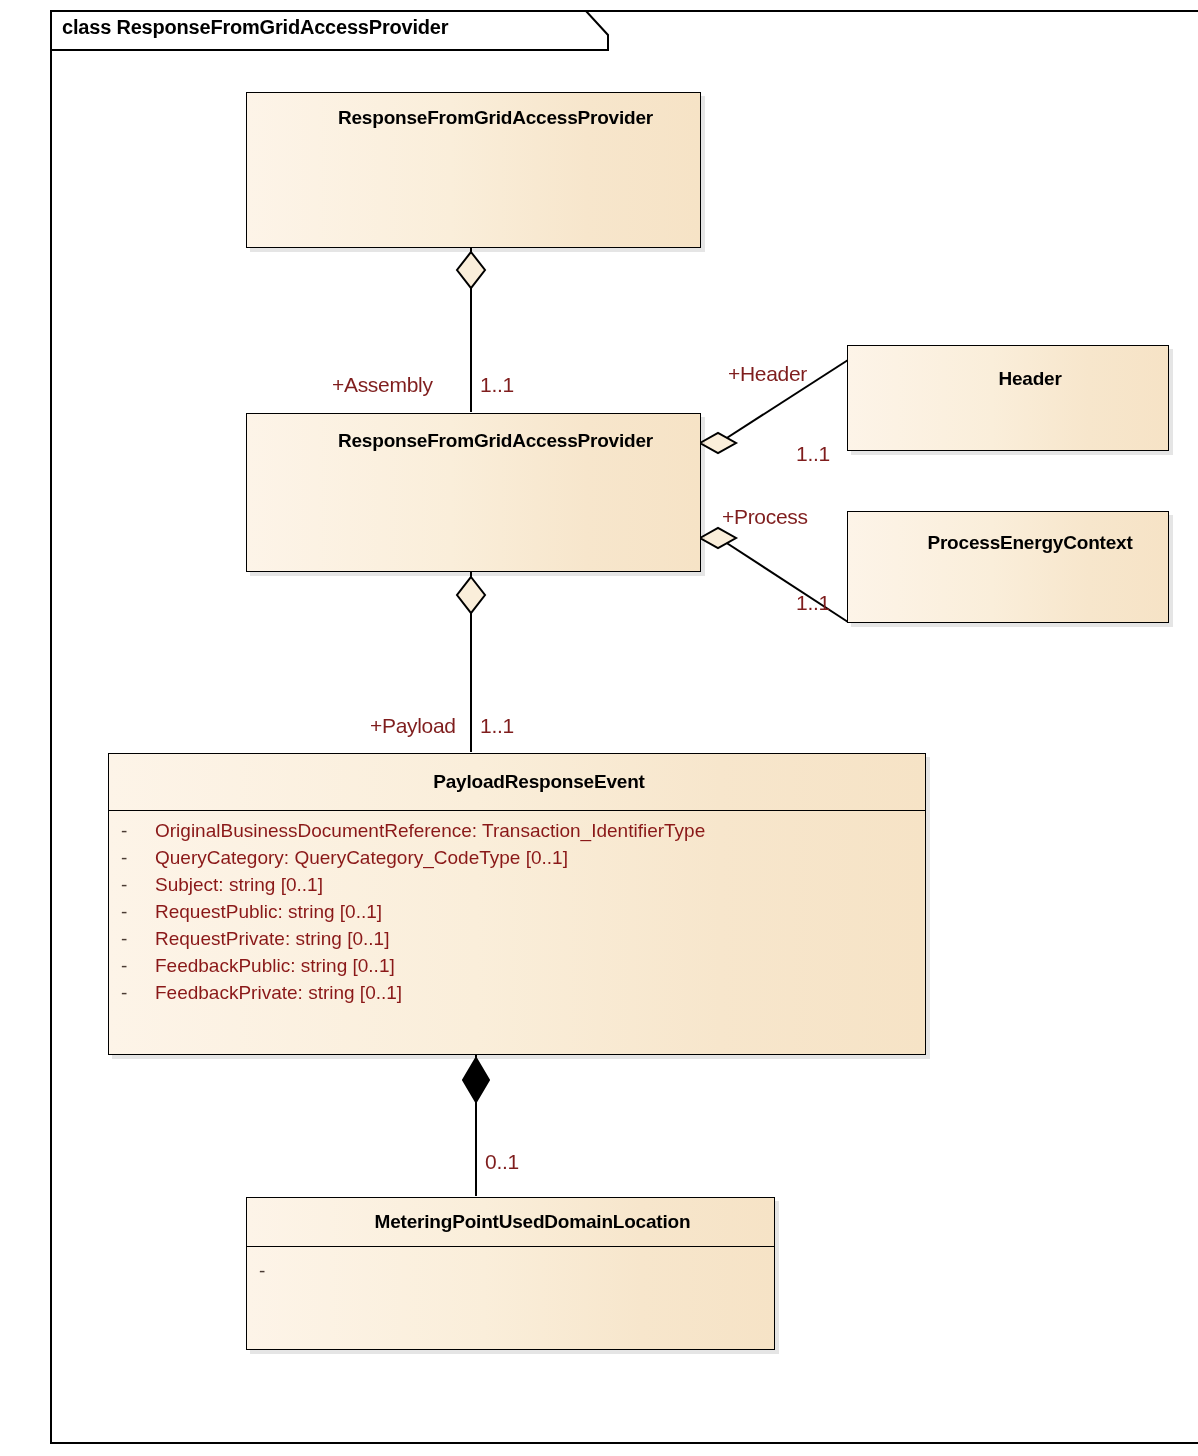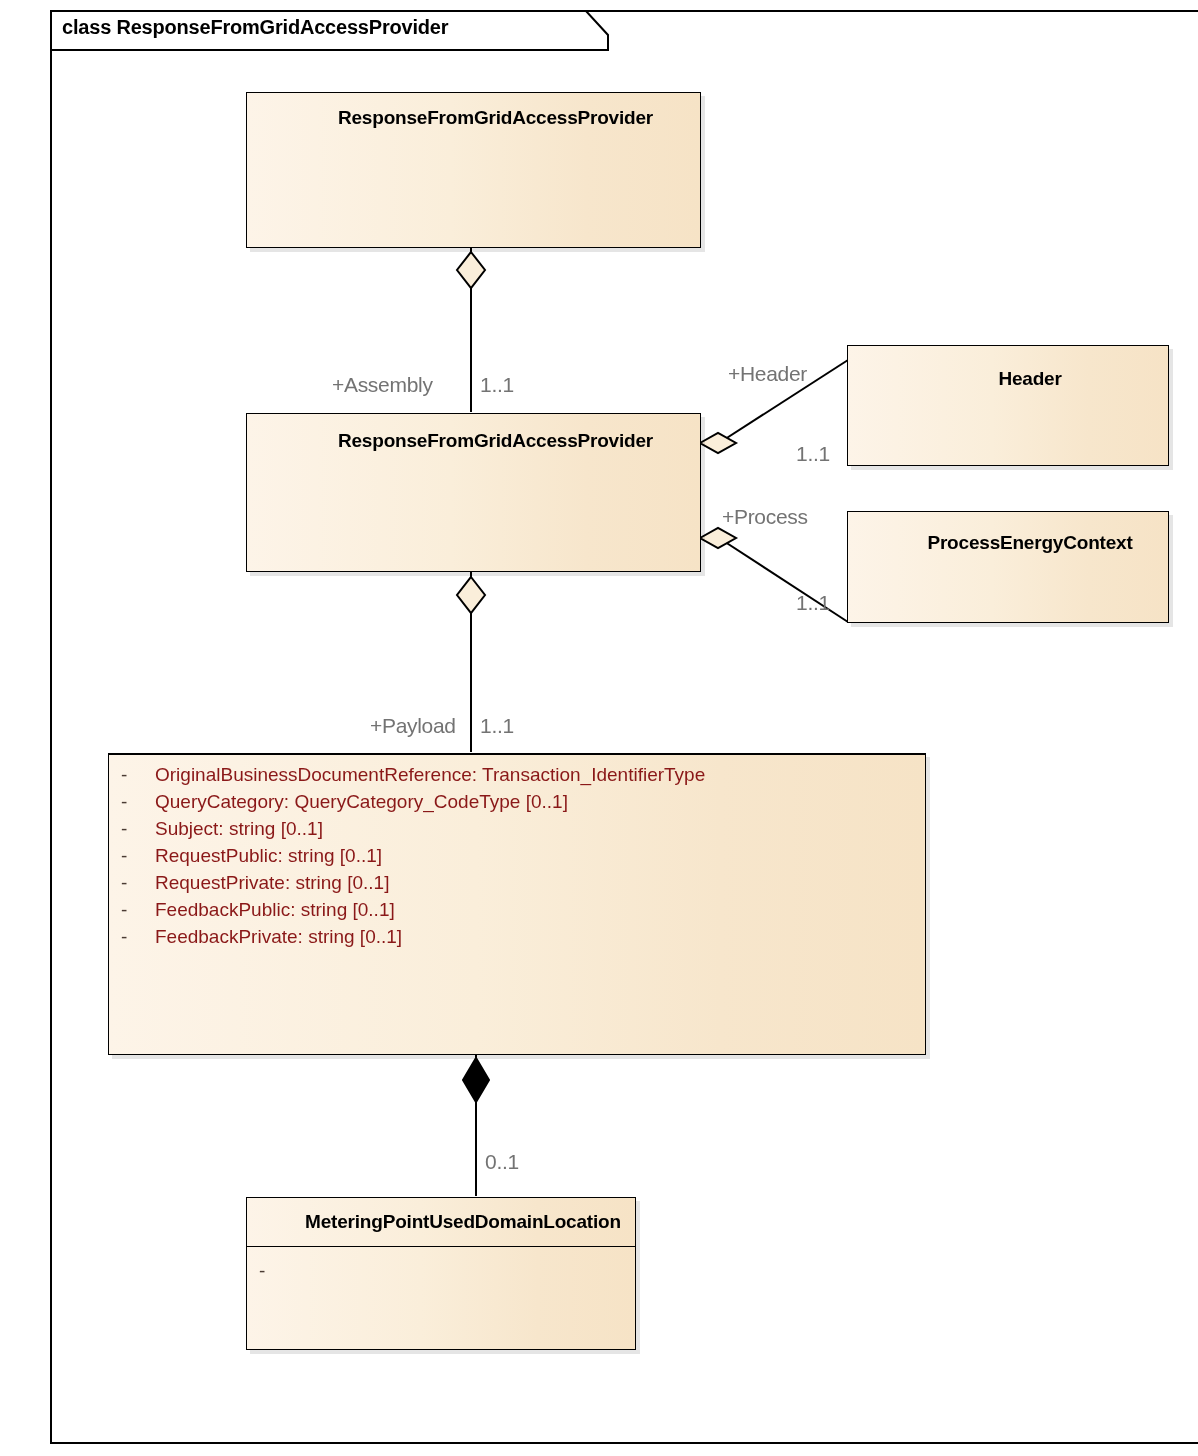--- a/index.html
+++ b/index.html
@@ -83,21 +83,21 @@
     color: #4a3b33;
     font-size: 19px;
   }
   .attr-text {
     color: #8a1818;
   }
   
   .conn-label {
     position: absolute;
     font-size: 21px;
-    color: #737373;
+    color: #7f1d1d;
     white-space: nowrap;
     letter-spacing: -0.3px;
   }
   
   #lines {
     position: absolute;
     left: 0;
     top: 0;
     pointer-events: none;
   }
@@ -147,29 +147,30 @@
   <div class="conn-label" style="left:449px; top:1150px;">0..1</div>
 
   <div class="cls" style="left:210px; top:92px; width:455px; height:156px;">
     <div class="cls-title" style="margin-top:14px;">ResponseFromGridAccessProvider</div>
   </div>
 
   <div class="cls" style="left:210px; top:413px; width:455px; height:159px;">
     <div class="cls-title" style="margin-top:16px;">ResponseFromGridAccessProvider</div>
   </div>
 
-  <div class="cls" style="left:811px; top:345px; width:322px; height:121px;">
+  <div class="cls" style="left:811px; top:345px; width:322px; height:106px;">
     <div class="cls-title" style="margin-top:22px;">Header</div>
   </div>
 
   <div class="cls" style="left:811px; top:511px; width:322px; height:112px;">
     <div class="cls-title" style="margin-top:20px;">ProcessEnergyContext</div>
   </div>
 
   <div class="cls" style="left:72px; top:753px; width:818px; height:302px;">
+    <div class="cls-title" style="margin-top:17px; margin-bottom:17px;">PayloadResponseEvent</div>
     <div class="cls-sep"></div>
     <div class="attrs">
       <div class="attr-row">
         <span class="attr-vis">-</span>
         <span class="attr-text">OriginalBusinessDocumentReference: Transaction_IdentifierType</span>
       </div>
       <div class="attr-row">
         <span class="attr-vis">-</span>
         <span class="attr-text">QueryCategory: QueryCategory_CodeType [0..1]</span>
       </div>
@@ -189,21 +190,21 @@
         <span class="attr-vis">-</span>
         <span class="attr-text">FeedbackPublic: string [0..1]</span>
       </div>
       <div class="attr-row">
         <span class="attr-vis">-</span>
         <span class="attr-text">FeedbackPrivate: string [0..1]</span>
       </div>
     </div>
   </div>
 
-  <div class="cls" style="left:210px; top:1197px; width:390px; height:153px;">
+  <div class="cls" style="left:210px; top:1197px; width:529px; height:153px;">
     <div class="cls-title" style="margin-top:13px; margin-bottom:13px;">MeteringPointUsedDomainLocation</div>
     <div class="cls-sep"></div>
     <div class="attrs" style="padding-top:10px;">
       <div class="attr-row">
         <span class="attr-vis">-</span>
       </div>
     </div>
   </div>
 
 </div>

